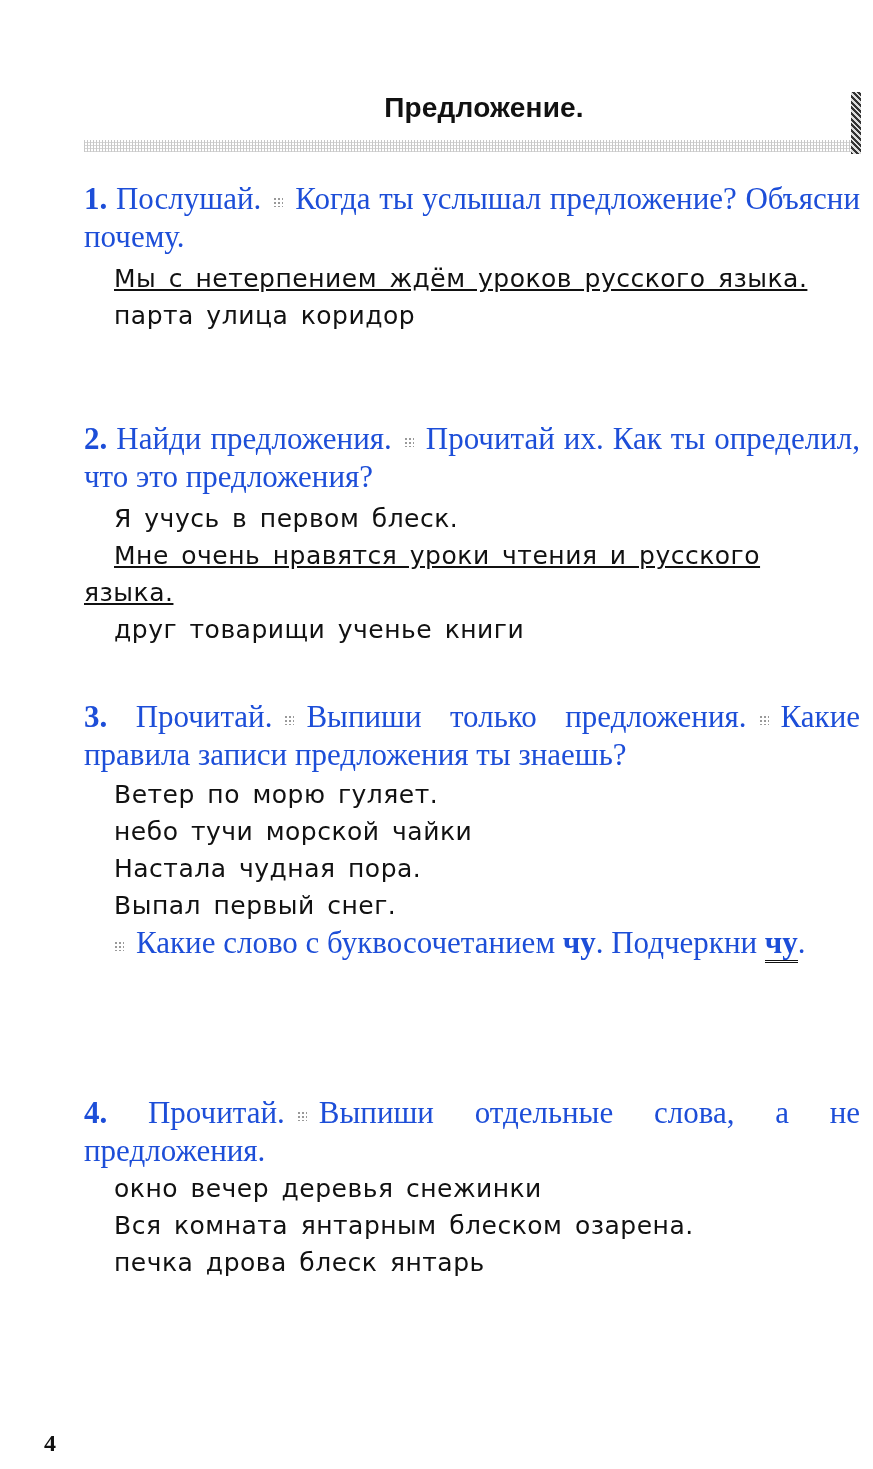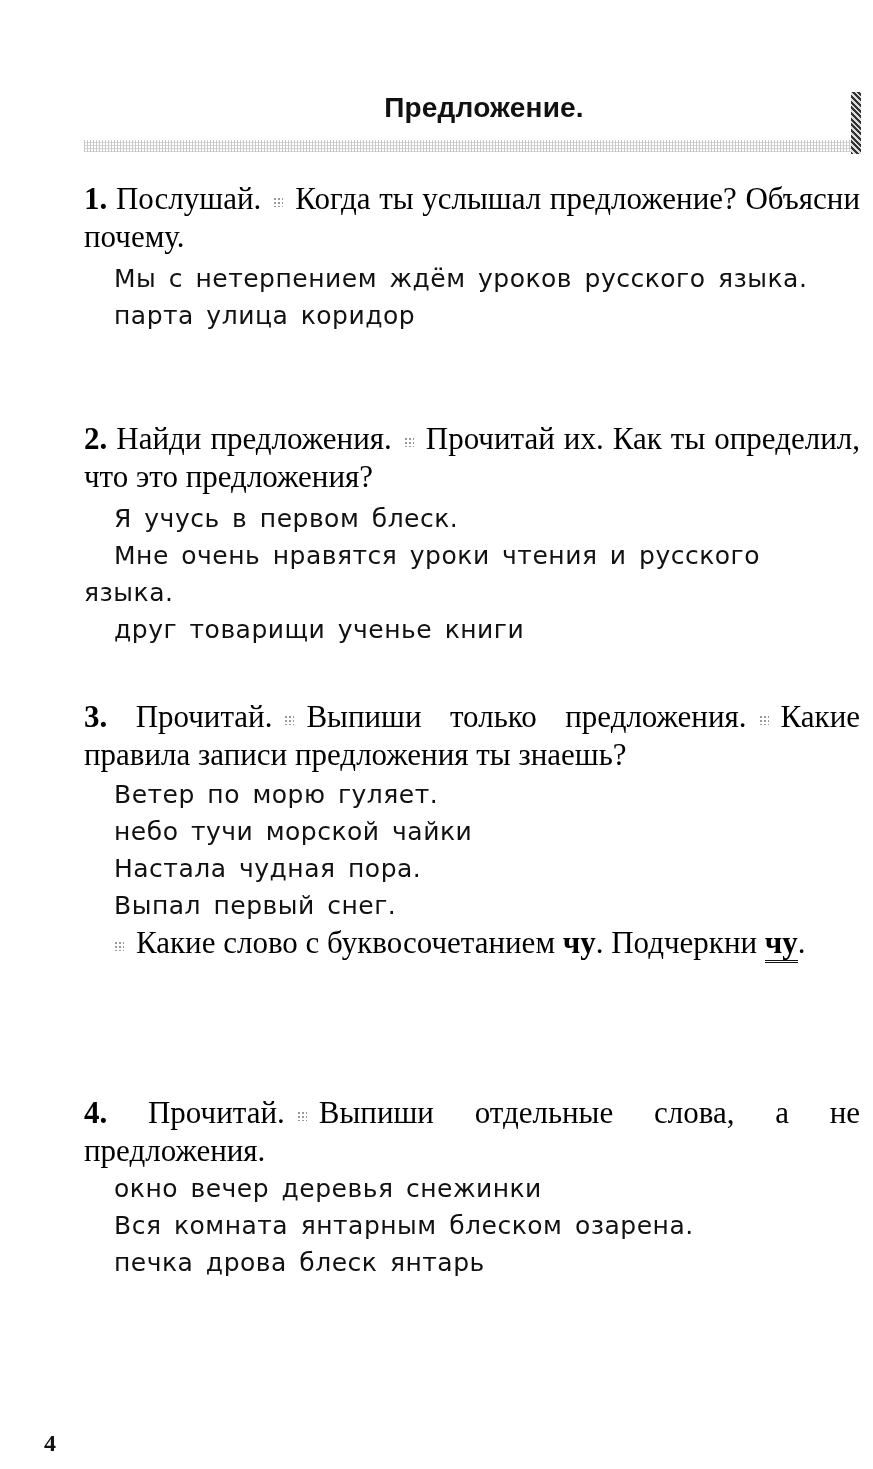--- a/index.html
+++ b/index.html
@@ -16,30 +16,30 @@
                       repeating-linear-gradient(0deg, #ccc 0 1px, transparent 1px 3px);
     opacity: 0.8;
   }
   .rule-end {
     position: absolute; left: 851px; top: 92px; width: 10px; height: 62px;
     background-image: repeating-linear-gradient(45deg, #333 0 2px, #ddd 2px 4px);
   }
   .task { position: absolute; left: 84px; width: 776px; }
   .instr {
     font-family: "Liberation Serif", serif; font-size: 31px; line-height: 38px;
-    text-align: justify; margin: 0; color: #000000;
+    text-align: justify; margin: 0; color: #1d4ed8;
   }
   .num { font-weight: bold; }
   .mark { display: inline-block; width: 10px; height: 10px; margin: 0 12px;
           background-image: radial-gradient(#999 1px, transparent 1.5px); background-size: 4px 4px; vertical-align: middle; }
   .ex {
     font-family: "DejaVu Sans", sans-serif; font-size: 25px; line-height: 37px;
     margin: 0; padding-left: 30px; color: #111; letter-spacing: 0.5px; word-spacing: 4px;
   }
-  .ex.wrap { padding-left: 0; text-indent: 30px; }
+  .ex.wrap { padding-left: 0; text-indent: 30px; text-decoration: underline; }
   .bold { font-weight: bold; }
   .u2 { font-weight: bold; border-bottom: 3px double #111; }
   .pagenum {
     position: absolute; left: 44px; top: 1430px; font-family: "Liberation Serif", serif;
     font-weight: bold; font-size: 24px;
   }
 </style>
 </head>
 <body>
 

